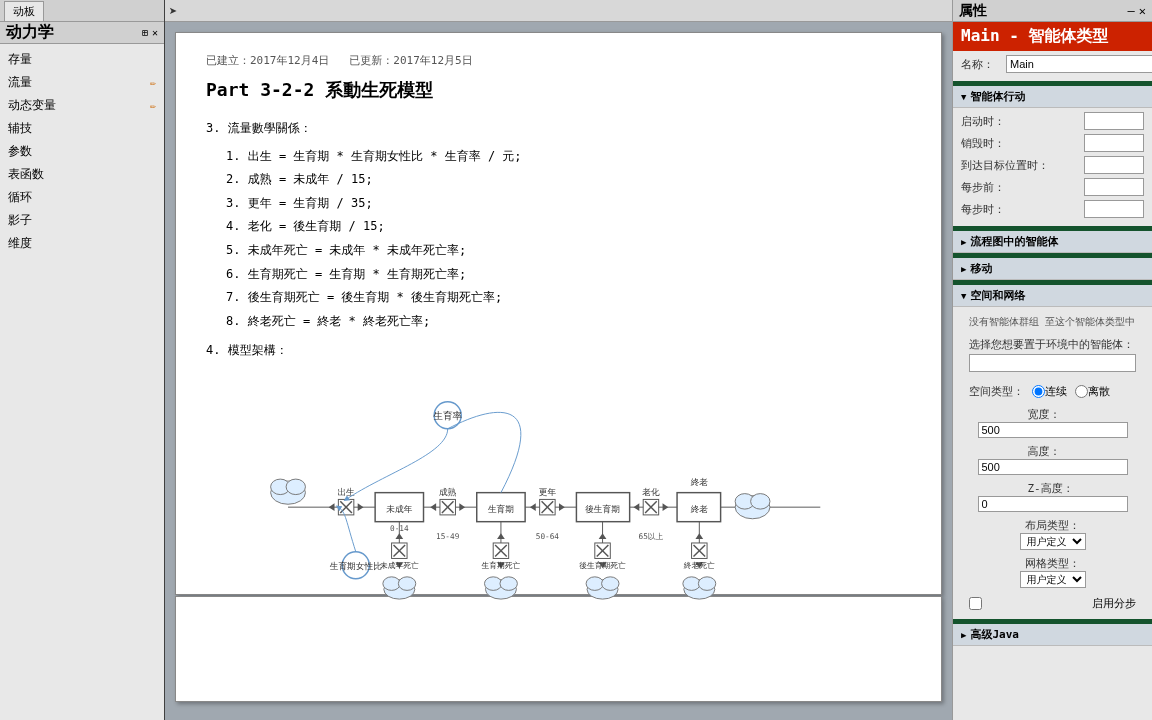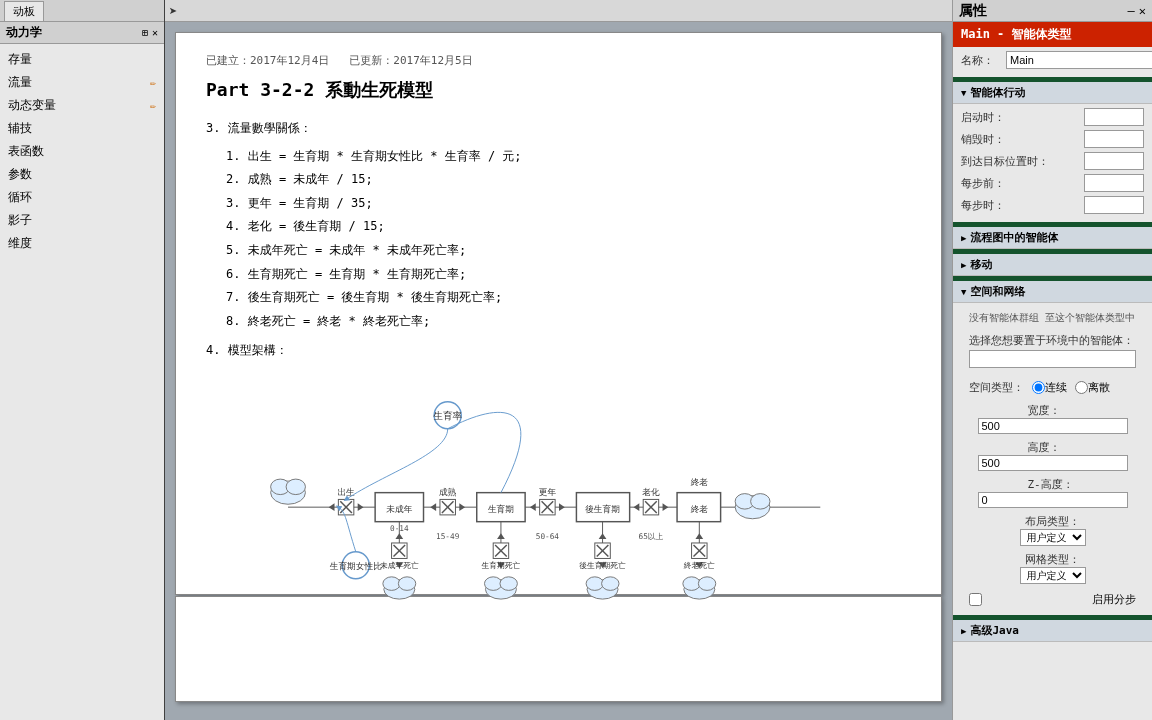--- a/index.html
+++ b/index.html
@@ -18,21 +18,21 @@
     }
     .sidebar-header {
       background: #d0d0d0;
       border-bottom: 1px solid #999;
       padding: 3px 6px;
       display: flex;
       align-items: center;
       justify-content: space-between;
       height: 22px;
     }
-    .sidebar-header-title { font-size: 12px; font-weight: bold; }
+    .sidebar-header-title { font-size: 16px; font-weight: bold; }
     .sidebar-header-icons { display: flex; gap: 4px; }
     .sidebar-header-icons span { font-size: 10px; cursor: pointer; }
     .sidebar-items { padding: 4px 0; }
     .sidebar-item {
       padding: 3px 8px;
       font-size: 12px;
       cursor: pointer;
       display: flex;
       align-items: center;
       justify-content: space-between;
@@ -154,21 +154,21 @@
       justify-content: space-between;
       height: 22px;
     }
     .panel-title { font-size: 14px; font-weight: bold; }
     .panel-icons { display: flex; gap: 4px; font-size: 12px; }
 
     .panel-main-title {
       background: #cc2200;
       color: white;
       padding: 4px 8px;
-      font-size: 12px;
+      font-size: 16px;
       font-weight: bold;
     }
 
     .field-group { padding: 4px 8px; }
     .field-row {
       display: flex;
       align-items: center;
       margin-bottom: 4px;
       font-size: 11px;
     }
@@ -308,24 +308,24 @@
       <div class="sidebar-item">
         <span>动态变量</span>
         <div class="item-icons">
           <span class="item-icon-edit">✏</span>
         </div>
       </div>
       <div class="sidebar-item">
         <span>辅技</span>
       </div>
       <div class="sidebar-item">
+        <span>参数</span>
+      </div>
+      <div class="sidebar-item">
         <span>表函数</span>
-      </div>
-      <div class="sidebar-item">
-        <span>参数</span>
       </div>
       <div class="sidebar-item">
         <span>循环</span>
       </div>
       <div class="sidebar-item">
         <span>影子</span>
       </div>
       <div class="sidebar-item">
         <span>维度</span>
       </div>

